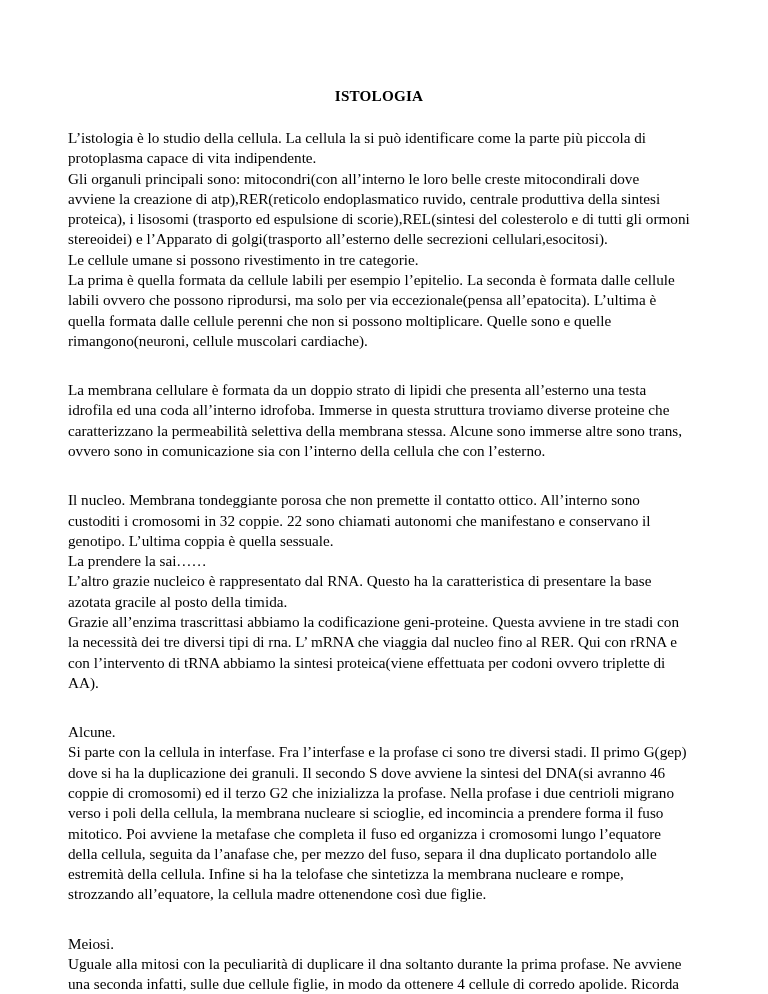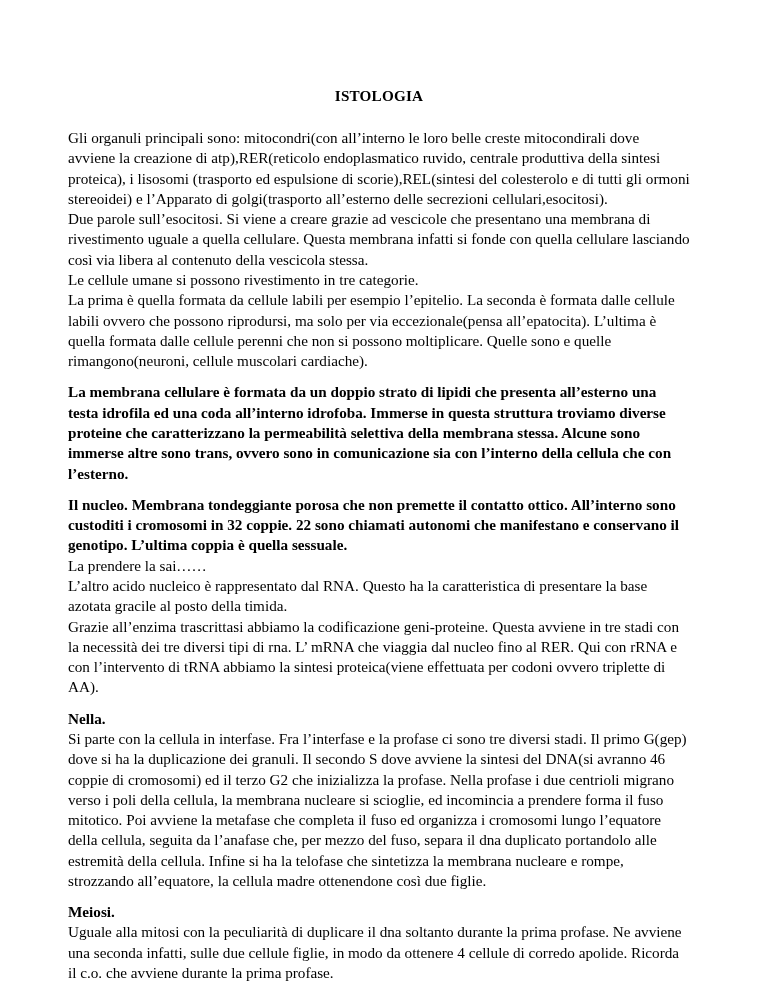--- a/index.html
+++ b/index.html
@@ -29,40 +29,39 @@
     letter-spacing: 0.2px;
   }
   p.para {
     font-size: 15.2px;
     line-height: 1.335;
     margin: 0;
     text-align: left;
     hyphens: none;
   }
   p.gap {
-    margin-top: 11px;
-    font-weight: bold;
+    margin-top: 29px;
   }
 </style>
 </head>
 <body>
 
 <div class="page">
 
   <h1 class="doc-title">ISTOLOGIA</h1>
 
   <div>
+    <p class="para">L’istologia è lo studio della cellula. La cellula la si può identificare come la parte più piccola di protoplasma capace di vita indipendente.</p>
     <p class="para">Gli organuli principali sono: mitocondri(con all’interno le loro belle creste mitocondirali dove avviene la creazione di atp),RER(reticolo endoplasmatico ruvido, centrale produttiva della sintesi proteica), i lisosomi (trasporto ed espulsione di scorie),REL(sintesi del colesterolo e di tutti gli ormoni stereoidei) e l’Apparato di golgi(trasporto all’esterno delle secrezioni cellulari,esocitosi).</p>
-    <p class="para">Due parole sull’esocitosi. Si viene a creare grazie ad vescicole che presentano una membrana di rivestimento uguale a quella cellulare. Questa membrana infatti si fonde con quella cellulare lasciando così via libera al contenuto della vescicola stessa.</p>
     <p class="para">Le cellule umane si possono rivestimento in tre categorie.</p>
     <p class="para">La prima è quella formata da cellule labili per esempio l’epitelio. La seconda è formata dalle cellule labili ovvero che possono riprodursi, ma solo per via eccezionale(pensa all’epatocita). L’ultima è quella formata dalle cellule perenni che non si possono moltiplicare. Quelle sono e quelle rimangono(neuroni, cellule muscolari cardiache).</p>
     <p class="para gap">La membrana cellulare è formata da un doppio strato di lipidi che presenta all’esterno una testa idrofila ed una  coda all’interno idrofoba. Immerse in questa struttura troviamo diverse proteine che caratterizzano la permeabilità selettiva della membrana stessa. Alcune sono immerse altre sono trans, ovvero sono in comunicazione sia con l’interno della cellula che con l’esterno.</p>
     <p class="para gap">Il nucleo. Membrana tondeggiante porosa che non premette il contatto ottico. All’interno sono custoditi i cromosomi in 32 coppie. 22 sono chiamati autonomi che manifestano e conservano il genotipo. L’ultima coppia è quella sessuale.</p>
     <p class="para">La prendere la sai……</p>
-    <p class="para">L’altro acido nucleico è rappresentato dal RNA. Questo ha la caratteristica di presentare la base azotata gracile al posto della timida.</p>
+    <p class="para">L’altro grazie nucleico è rappresentato dal RNA. Questo ha la caratteristica di presentare la base azotata gracile al posto della timida.</p>
     <p class="para">Grazie all’enzima trascrittasi abbiamo la codificazione geni-proteine. Questa avviene in tre stadi con la necessità dei tre diversi tipi di rna. L’ mRNA che viaggia dal nucleo fino al RER. Qui con rRNA e con l’intervento di tRNA abbiamo la sintesi proteica(viene effettuata per codoni ovvero triplette di AA).</p>
-    <p class="para gap">Nella.</p>
+    <p class="para gap">Alcune.</p>
     <p class="para">Si parte con la cellula in interfase. Fra l’interfase e la profase ci sono tre diversi stadi. Il primo G(gep) dove si ha la duplicazione dei granuli. Il secondo S dove avviene la sintesi del DNA(si avranno 46 coppie di cromosomi) ed il terzo G2 che inizializza la profase. Nella profase i due centrioli migrano verso i poli della cellula, la membrana nucleare si scioglie, ed incomincia a prendere forma il fuso mitotico. Poi avviene la metafase che completa il fuso ed organizza i cromosomi lungo l’equatore della cellula, seguita da l’anafase che, per mezzo del fuso, separa il dna duplicato portandolo alle estremità della cellula. Infine si ha la telofase che sintetizza la membrana nucleare e rompe, strozzando all’equatore, la cellula madre ottenendone così due figlie.</p>
     <p class="para gap">Meiosi.</p>
     <p class="para">Uguale alla mitosi con la peculiarità di duplicare il dna soltanto durante la prima profase. Ne avviene una seconda infatti, sulle due cellule figlie, in modo da ottenere 4 cellule di corredo apolide. Ricorda il c.o. che avviene durante la prima profase.</p>
   </div>
 
 </div>
 
 </body></html>

